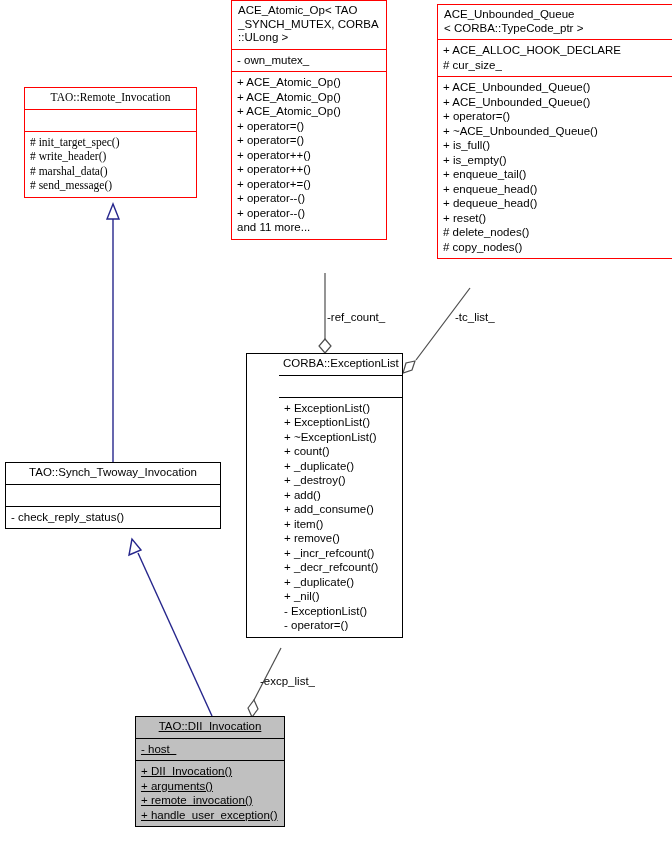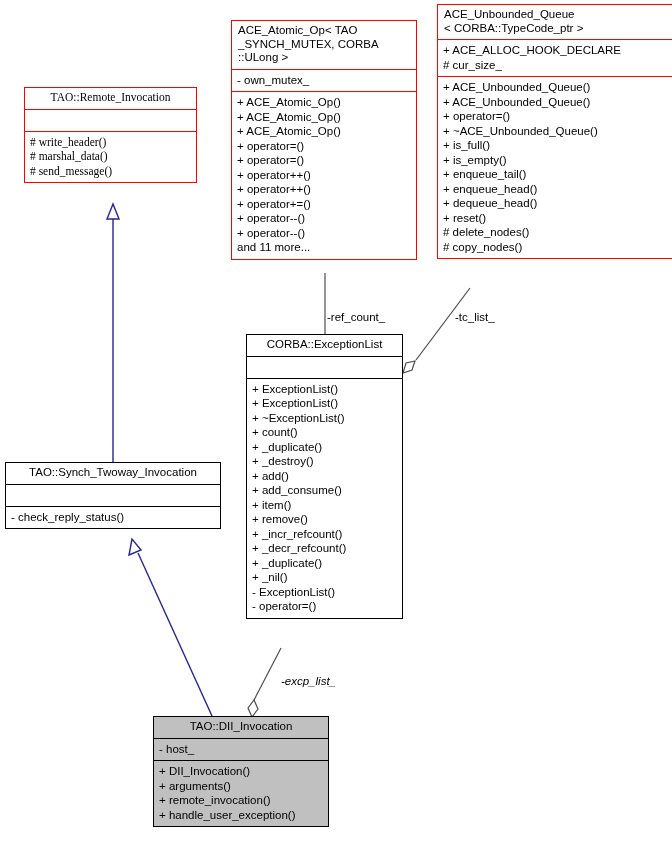--- a/index.html
+++ b/index.html
@@ -82,33 +82,34 @@
     </g>
 
     <g>
       <line x1="281" y1="648" x2="254" y2="700" stroke="#4d4d4d" stroke-width="1.2"></line>
       <polygon points="254,700 258,709 252,717 248,708" fill="#ffffff" stroke="#4d4d4d" stroke-width="1.2"></polygon>
     </g>
   </svg>
 
   <div class="edge-label" style="left:327px;top:311px;">-ref_count_</div>
   <div class="edge-label" style="left:455px;top:311px;">-tc_list_</div>
-  <div class="edge-label" style="left:281px;top:675px;font-style:italic;">-excp_list_</div>
+  <div class="edge-label" style="left:260px;top:675px;">-excp_list_</div>
 
   <div class="uml-box red" style="left:24px;top:87px;width:173px;font-family:Liberation Serif, serif;">
     <div class="sec title">TAO::Remote_Invocation</div>
     <div class="sec rows empty"></div>
     <div class="sec rows">
+      <div class="row"># init_target_spec()</div>
       <div class="row"># write_header()</div>
       <div class="row"># marshal_data()</div>
       <div class="row"># send_message()</div>
     </div>
   </div>
 
-  <div class="uml-box red" style="left:231px;top:20px;width:186px;">
+  <div class="uml-box red" style="left:231px;top:0;width:156px;">
     <div class="sec title indent2">ACE_Atomic_Op&lt; TAO
 _SYNCH_MUTEX, CORBA
 ::ULong &gt;</div>
     <div class="sec rows">
       <div class="row">- own_mutex_</div>
     </div>
     <div class="sec rows">
       <div class="row">+ ACE_Atomic_Op()</div>
       <div class="row">+ ACE_Atomic_Op()</div>
       <div class="row">+ ACE_Atomic_Op()</div>
@@ -139,21 +140,21 @@
       <div class="row">+ is_empty()</div>
       <div class="row">+ enqueue_tail()</div>
       <div class="row">+ enqueue_head()</div>
       <div class="row">+ dequeue_head()</div>
       <div class="row">+ reset()</div>
       <div class="row"># delete_nodes()</div>
       <div class="row"># copy_nodes()</div>
     </div>
   </div>
 
-  <div class="uml-box" style="left:246px;top:334px;width:157px;">
+  <div class="uml-box" style="left:246px;top:353px;width:157px;padding-left:32px;">
     <div class="sec title">CORBA::ExceptionList</div>
     <div class="sec rows empty"></div>
     <div class="sec rows">
       <div class="row">+ ExceptionList()</div>
       <div class="row">+ ExceptionList()</div>
       <div class="row">+ ~ExceptionList()</div>
       <div class="row">+ count()</div>
       <div class="row">+ _duplicate()</div>
       <div class="row">+ _destroy()</div>
       <div class="row">+ add()</div>
@@ -170,21 +171,21 @@
   </div>
 
   <div class="uml-box" style="left:5px;top:462px;width:216px;">
     <div class="sec title">TAO::Synch_Twoway_Invocation</div>
     <div class="sec rows empty"></div>
     <div class="sec rows">
       <div class="row">- check_reply_status()</div>
     </div>
   </div>
 
-  <div class="uml-box filled" style="left:153px;top:716px;width:176px;">
+  <div class="uml-box filled" style="left:135px;top:716px;width:150px;text-decoration:underline;">
     <div class="sec title">TAO::DII_Invocation</div>
     <div class="sec rows">
       <div class="row">- host_</div>
     </div>
     <div class="sec rows">
       <div class="row">+ DII_Invocation()</div>
       <div class="row">+ arguments()</div>
       <div class="row">+ remote_invocation()</div>
       <div class="row">+ handle_user_exception()</div>
     </div>

